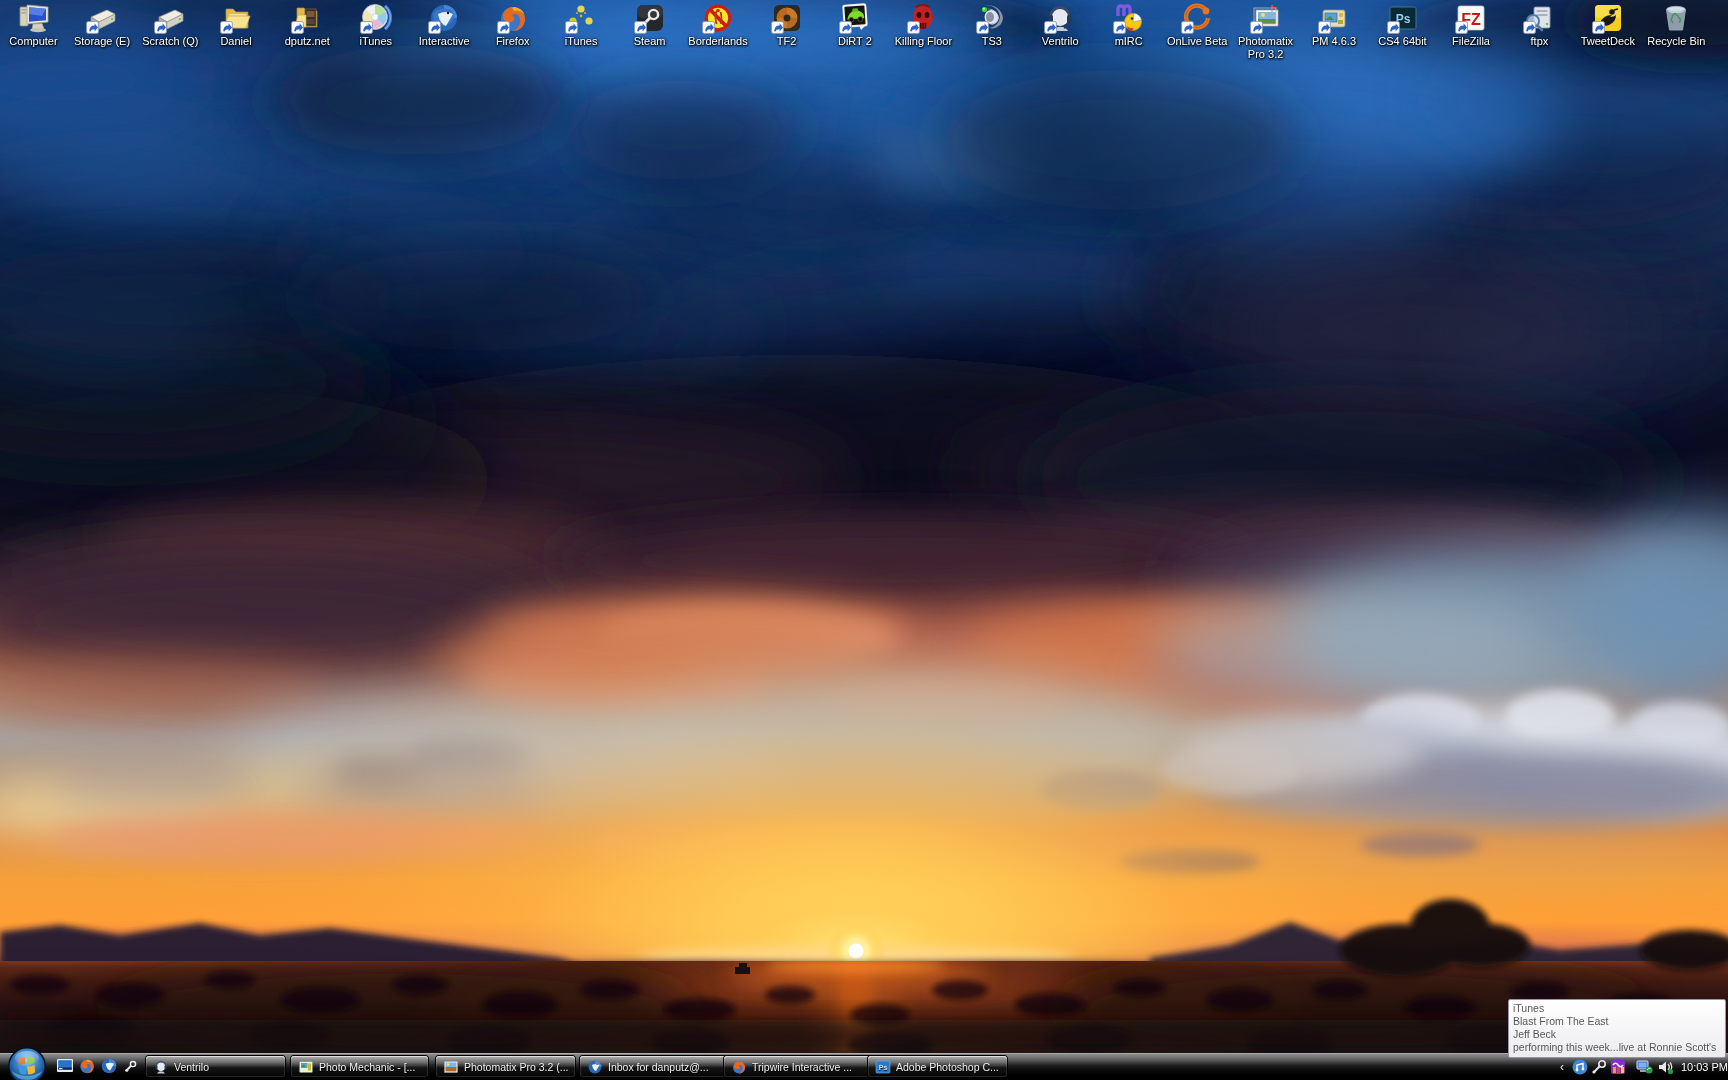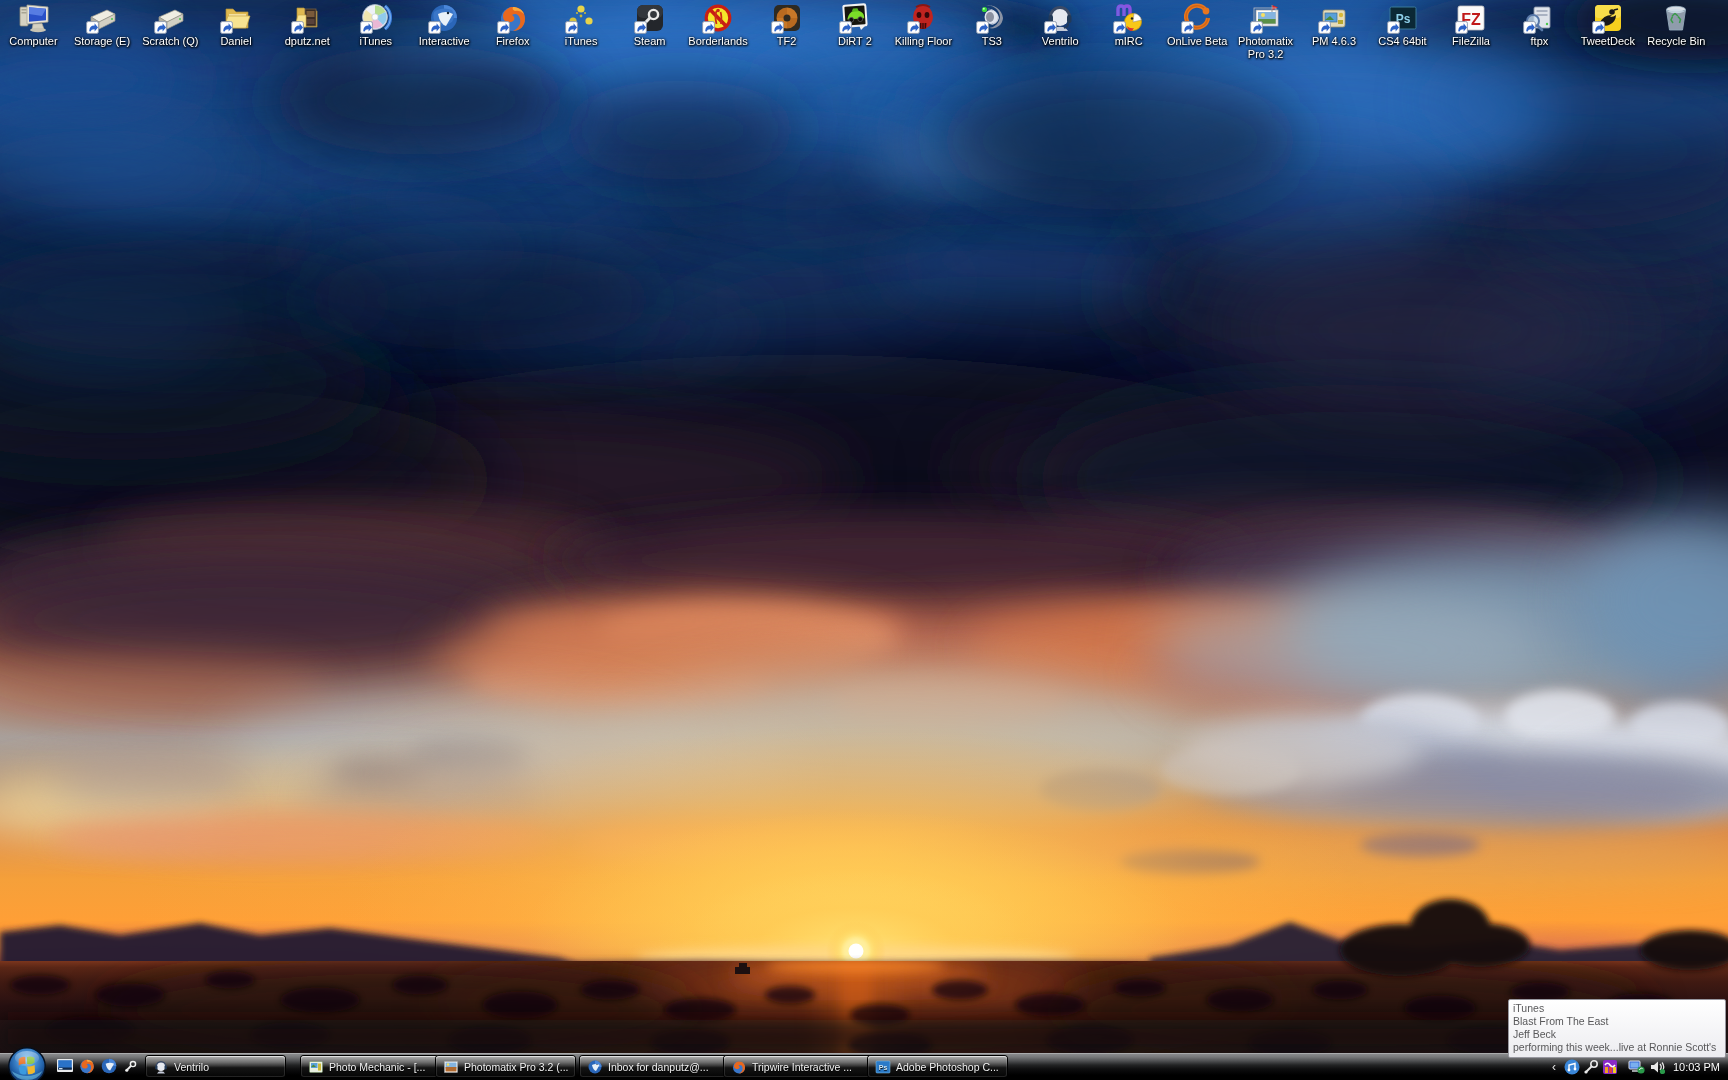--- a/index.html
+++ b/index.html
@@ -14,21 +14,21 @@
   .tbtn{position:absolute;top:1056px;height:21px;border-radius:3px;
     background:linear-gradient(to bottom,#b8b8b8 0,#8e8e8e 16%,#6e6e6e 30%,#3a3a3a 46%,#141414 56%,#050505 100%);
     box-shadow:0 0 0 1px #000, inset 0 1px 0 rgba(255,255,255,.55), inset 0 0 0 1px rgba(255,255,255,.12);
     color:#f2f2f2;font-size:10.5px;display:flex;align-items:center;padding:0 7px;box-sizing:border-box;
     text-shadow:0 1px 1px #000;white-space:nowrap;overflow:hidden;}
   .tbtn .ti{width:16px;height:16px;margin-right:5px;flex:none;}
   #tooltip{position:absolute;left:1508px;top:999px;width:218px;height:59px;box-sizing:border-box;
     background:linear-gradient(to bottom,#ffffff,#ececf0);border:1px solid #97979f;border-radius:2px;
     font-size:10.5px;line-height:13px;color:#58585a;padding:2px 0 0 4px;}
   #tray{position:absolute;top:1053px;right:0;height:27px;display:flex;align-items:center;color:#fff;}
-  #clock{font-size:11px;color:#fff;text-shadow:0 1px 1px #000;margin-right:8px;}
+  #clock{font-size:11px;color:#fff;text-shadow:0 1px 1px #000;}
 </style>
 </head>
 <body>
 <svg id="wall" width="1728" height="1053" viewBox="0 0 1728 1053" preserveAspectRatio="none">
   <defs>
     <linearGradient id="sky" x1="0" y1="0" x2="0" y2="1">
       <stop offset="0" stop-color="#1e549c"></stop>
       <stop offset="0.12" stop-color="#153f78"></stop>
       <stop offset="0.20" stop-color="#12325f"></stop>
       <stop offset="0.30" stop-color="#0f2449"></stop>
@@ -738,21 +738,21 @@
 <div class="tbtn" style="left:146px;width:139px">
     <svg class="ti" viewBox="0 0 32 32">
       <circle cx="16" cy="15" r="9" fill="#e6e9f0"></circle>
       <path d="M6.5 15 a9.5 9.5 0 0 1 19 0" stroke="#3a4a66" stroke-width="3" fill="none"></path>
       <rect x="4.5" y="13" width="4.5" height="8" rx="2" fill="#223a58"></rect>
       <rect x="23" y="13" width="4.5" height="8" rx="2" fill="#223a58"></rect>
       <path d="M8 29 a8.5 6.5 0 0 1 16 0 Z" fill="#c4cad8"></path>
     </svg>
     <span>Ventrilo</span>
   </div>
-<div class="tbtn" style="left:301px;width:137px">
+<div class="tbtn" style="left:291px;width:137px">
     <svg class="ti" viewBox="0 0 32 32">
       <rect x="3" y="5" width="26" height="22" rx="2" fill="#e8f0e0" stroke="#6a8a5a"></rect>
       <rect x="6" y="8" width="13" height="10" fill="#58a0d8"></rect>
       <path d="M6 16 L11 11 L16 16 Z" fill="#4a8a3a"></path>
       <rect x="20" y="9" width="6" height="14" fill="#c8b838"></rect>
     </svg>
     <span>Photo Mechanic - [...</span>
   </div>
 <div class="tbtn" style="left:436px;width:139px">
     <svg class="ti" viewBox="0 0 32 32">

